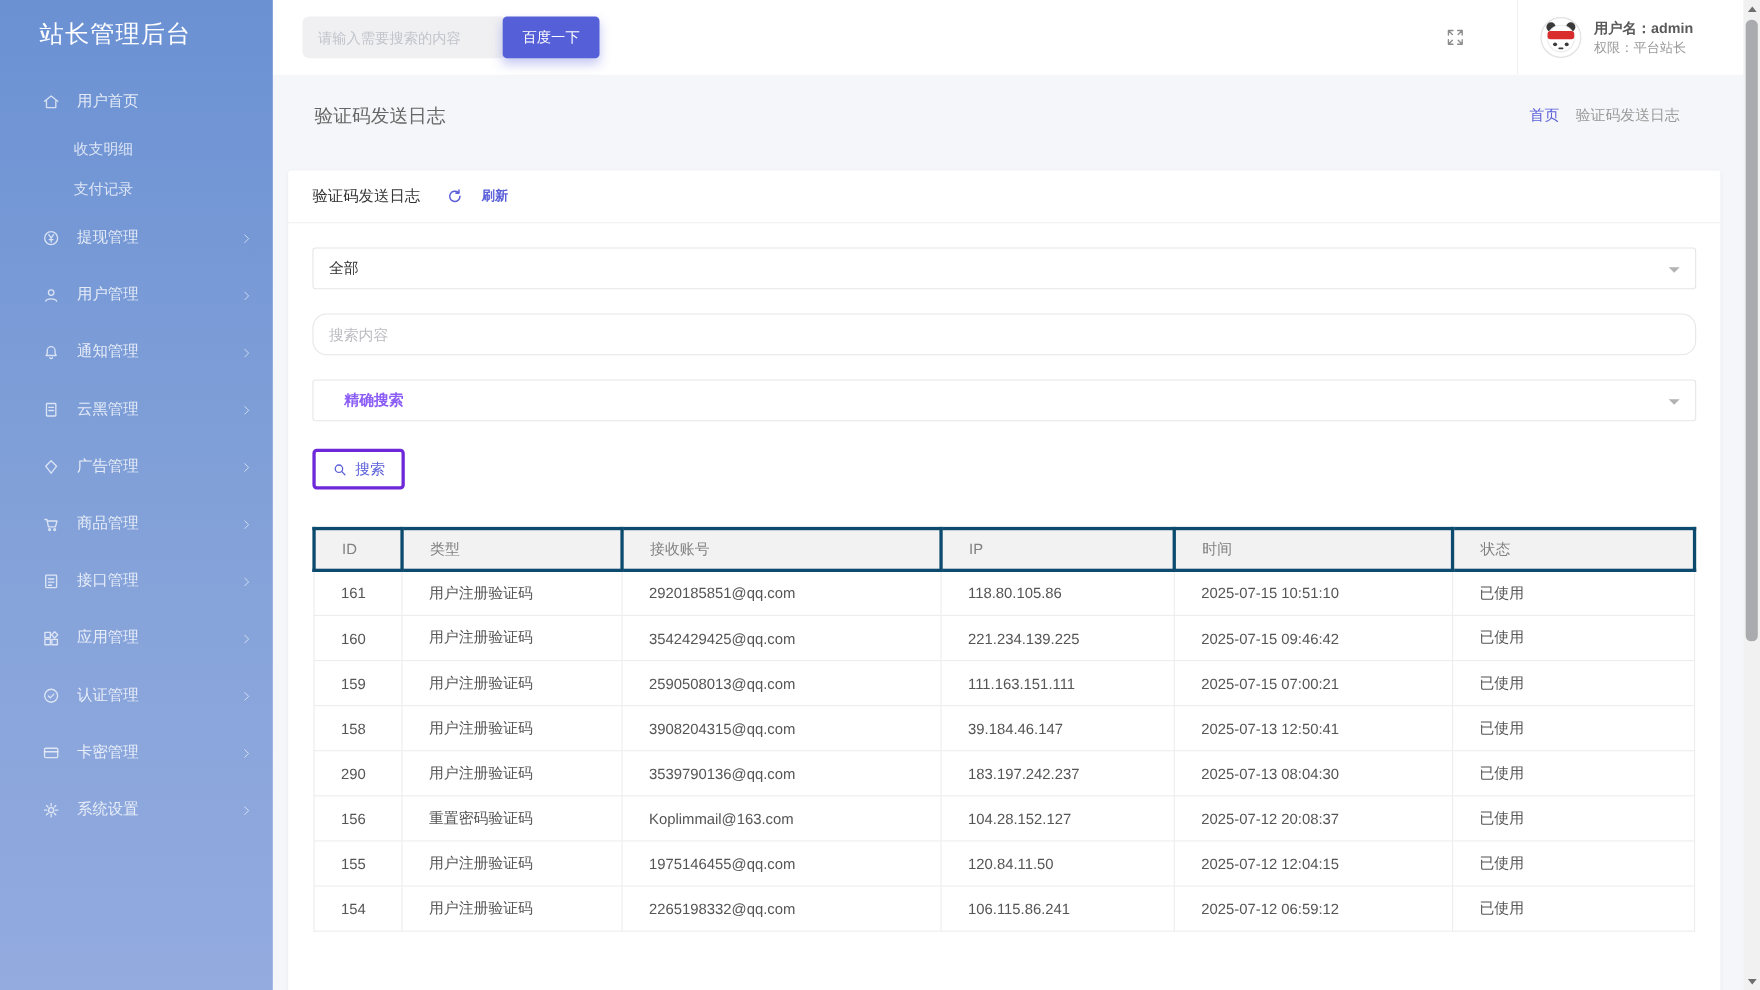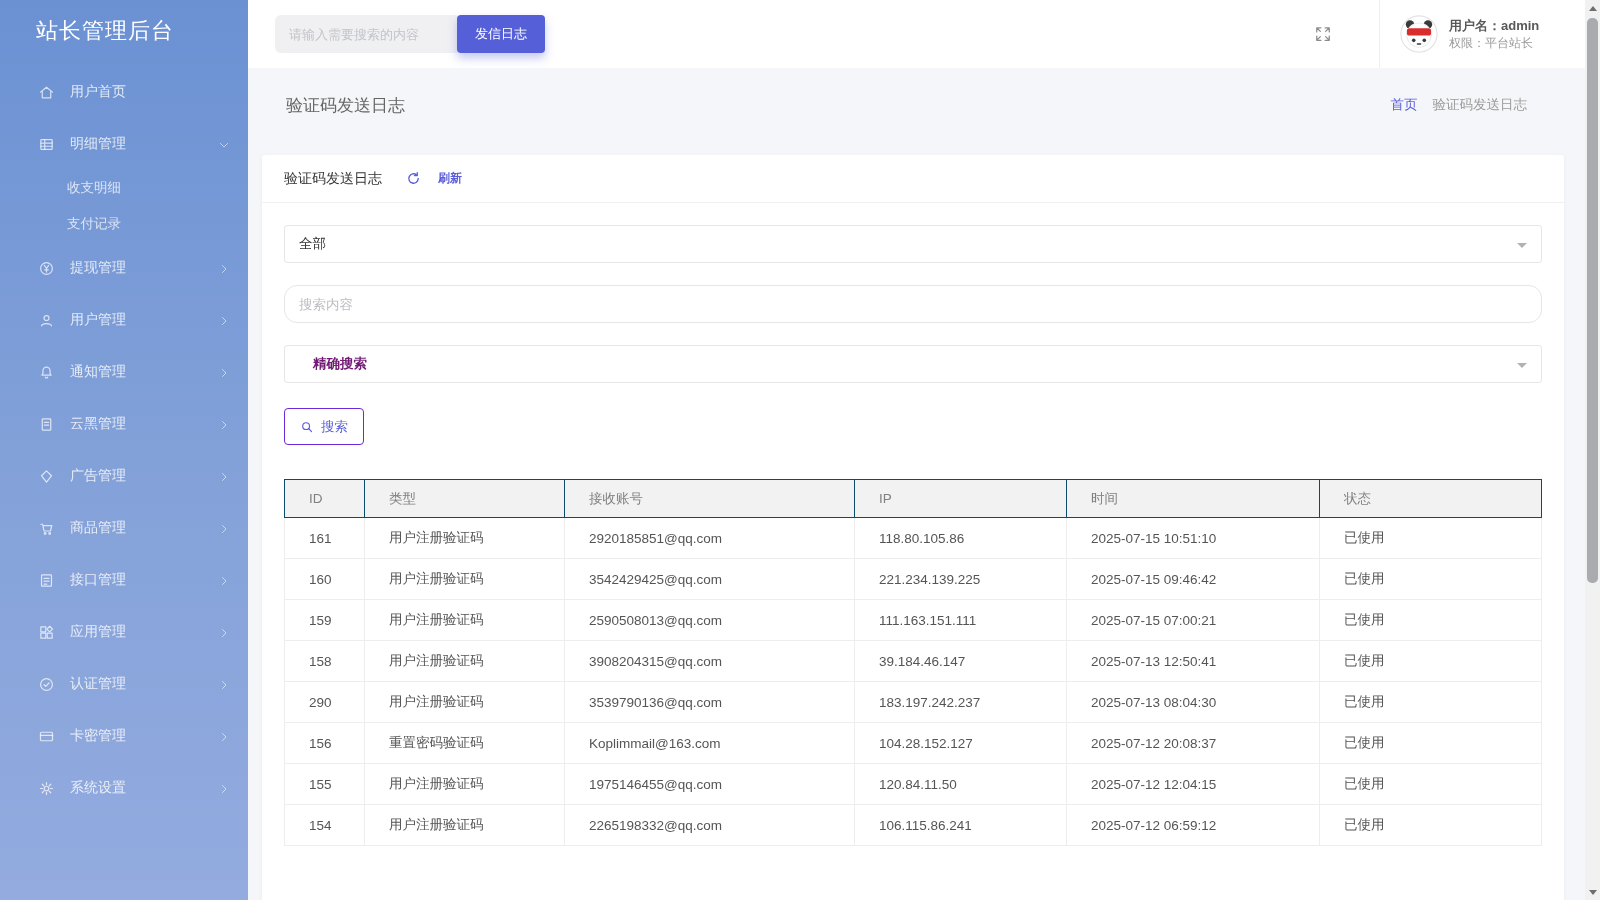--- a/index.html
+++ b/index.html
@@ -54,35 +54,35 @@
   .refresh .ico { width:15px; height:15px; }
   .card-body { padding:22px; }
 
   .alert { background:#f0f0f0; border-left:4px solid #16a085; height:45px; display:flex; align-items:center;
            padding:0 18px; font-size:13px; color:#595959; margin-bottom:15px; }
   .alert b { font-size:14px; color:#333; margin:0 3px; }
 
   .select { height:38px; border:1px solid #e6e6e6; border-radius:3px; background:#fff; position:relative;
             display:flex; align-items:center; padding:0 14px; font-size:13.5px; color:#333;
             margin-bottom:22px; cursor:pointer; }
-  .select.bold { font-weight:bold; color:#701a75;padding-left:28px; }
+  .select.bold { font-weight:bold; color:#8b5cf6;padding-left:28px; }
   .caret { position:absolute; right:14px; top:17px; width:0; height:0;
            border:5px solid transparent; border-top-color:#b2b2b2; }
   .text-input { width:100%; height:38px; border:1px solid #e6e6e6; border-radius:13px; padding:0 14px;
                 font-size:13.5px; color:#333; outline:none; margin-bottom:22px; }
   .text-input::placeholder { color:#bcbcc2; }
 
   .search-btn { display:inline-flex; align-items:center; gap:7px; height:37px; padding:0 15px;
-                border:1px solid #6d28d9; color:#5a5fd9; background:#fff; border-radius:4px;
+                border:3px solid #6d28d9; color:#5a5fd9; background:#fff; border-radius:4px;
                 font-size:13.5px; cursor:pointer; margin:3px 0 34px; font-family:inherit; }
   .search-btn .ico { width:14px; height:14px; }
 
   table.log { width:100%; border-collapse:collapse; font-size:13.5px; color:#555; table-layout:fixed; }
   table.log th { background:#f2f2f2; font-weight:normal; color:#818181; text-align:left;
-                 height:38px; padding:0 8px 0 24px; border:1px solid #0c4a6e; }
+                 height:38px; padding:0 8px 0 24px; border:3px solid #0c4a6e; }
   table.log td { height:41px; padding:0 8px 0 24px; border:1px solid #ededed; background:#fff;
                  overflow:hidden; white-space:nowrap; }
 
   
   .scrollbar { position:absolute; right:0; top:0; width:15px; height:900px; background:#f1f1f2; z-index:5; }
   .sb-btn { position:absolute; left:0; width:15px; height:16px; display:flex; align-items:center; justify-content:center; }
   .sb-up { top:0; } .sb-down { bottom:0; }
   .sb-arrow-up { width:0; height:0; border:4px solid transparent; border-bottom:5px solid #6e6e6e; margin-top:-4px;}
   .sb-arrow-dn { width:0; height:0; border:4px solid transparent; border-top:5px solid #6e6e6e; margin-bottom:-4px;}
   .sb-thumb { position:absolute; left:2px; top:18px; width:11px; height:565px; background:#aaabaf; border-radius:5px; }
@@ -94,30 +94,20 @@
   <div class="side-title">站长管理后台</div>
   <div class="nav">
 
     <div class="nav-item">
       <span class="ico"><svg class="stroke" viewBox="0 0 24 24" width="17" height="17">
             <path d="M3.5 11.5 12 4.5l8.5 7M6 10v9.5h12V10"></path>
           </svg></span>
       <span>用户首页</span>
     </div>
 
-    <div class="nav-item">
-      <span class="ico"><svg class="stroke" viewBox="0 0 24 24" width="17" height="17">
-            <rect x="4" y="5" width="16" height="14" rx="1"></rect>
-            <path d="M4 10h16M4 14.5h16M9.5 5v14"></path>
-          </svg></span>
-      <span>明细管理</span>
-      <span class="chev"><svg class="stroke" viewBox="0 0 24 24" width="12" height="12">
-            <path d="M5 9l7 7 7-7"></path>
-          </svg></span>
-    </div>
 
     <div class="nav-sub">
       <div class="nav-item">
         <span>收支明细</span>
       </div>
       <div class="nav-item">
         <span>支付记录</span>
       </div>
     </div>
 
@@ -242,21 +232,21 @@
       <span class="chev"><svg class="stroke" viewBox="0 0 24 24" width="12" height="12">
             <path d="M9 5l7 7-7 7"></path>
           </svg></span>
     </div>
 
   </div>
 </div>
 
 <div class="topbar">
   <input class="tb-search" type="text" placeholder="请输入需要搜索的内容" style="">
-  <button class="baidu-btn">发信日志</button>
+  <button class="baidu-btn">百度一下</button>
 
   <div class="tb-right">
     <span class="fs-icon">
       <svg class="stroke" viewBox="0 0 24 24" width="20" height="20" style="stroke-width:1.5">
         <path d="M9.5 4.5H4.5v5M4.8 4.8l4 4M14.5 4.5h5v5M19.2 4.8l-4 4M4.5 14.5v5h5M4.8 19.2l4-4M19.5 14.5v5h-5M19.2 19.2l-4-4"></path>
       </svg>
     </span>
     <div class="user-box">
       <span class="avatar">
         <svg viewBox="0 0 36 36" width="38" height="38">

